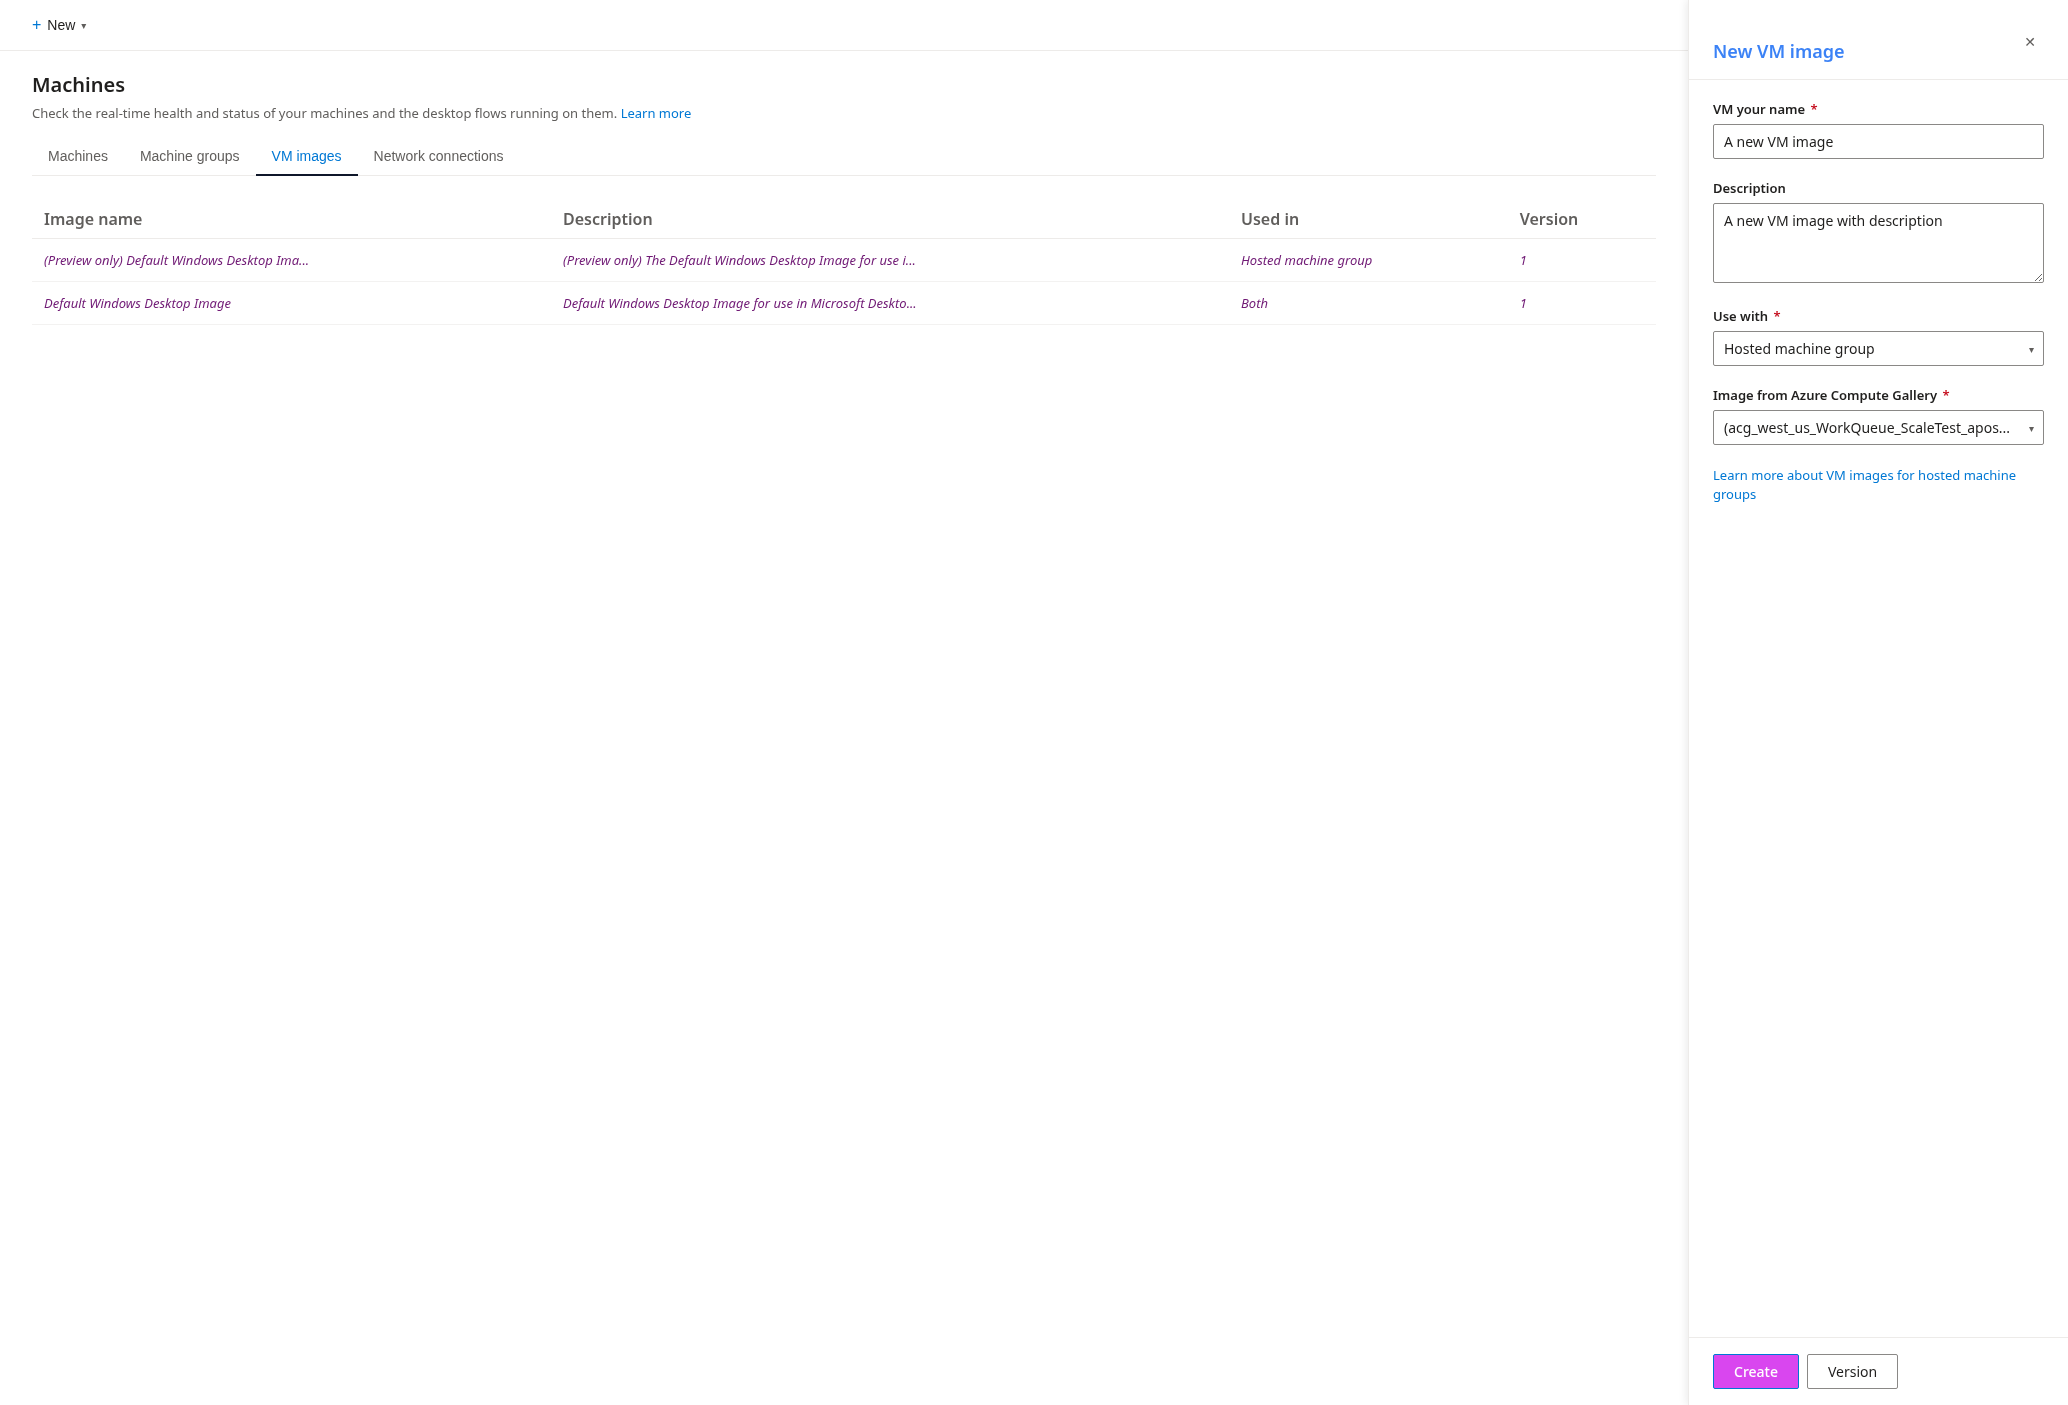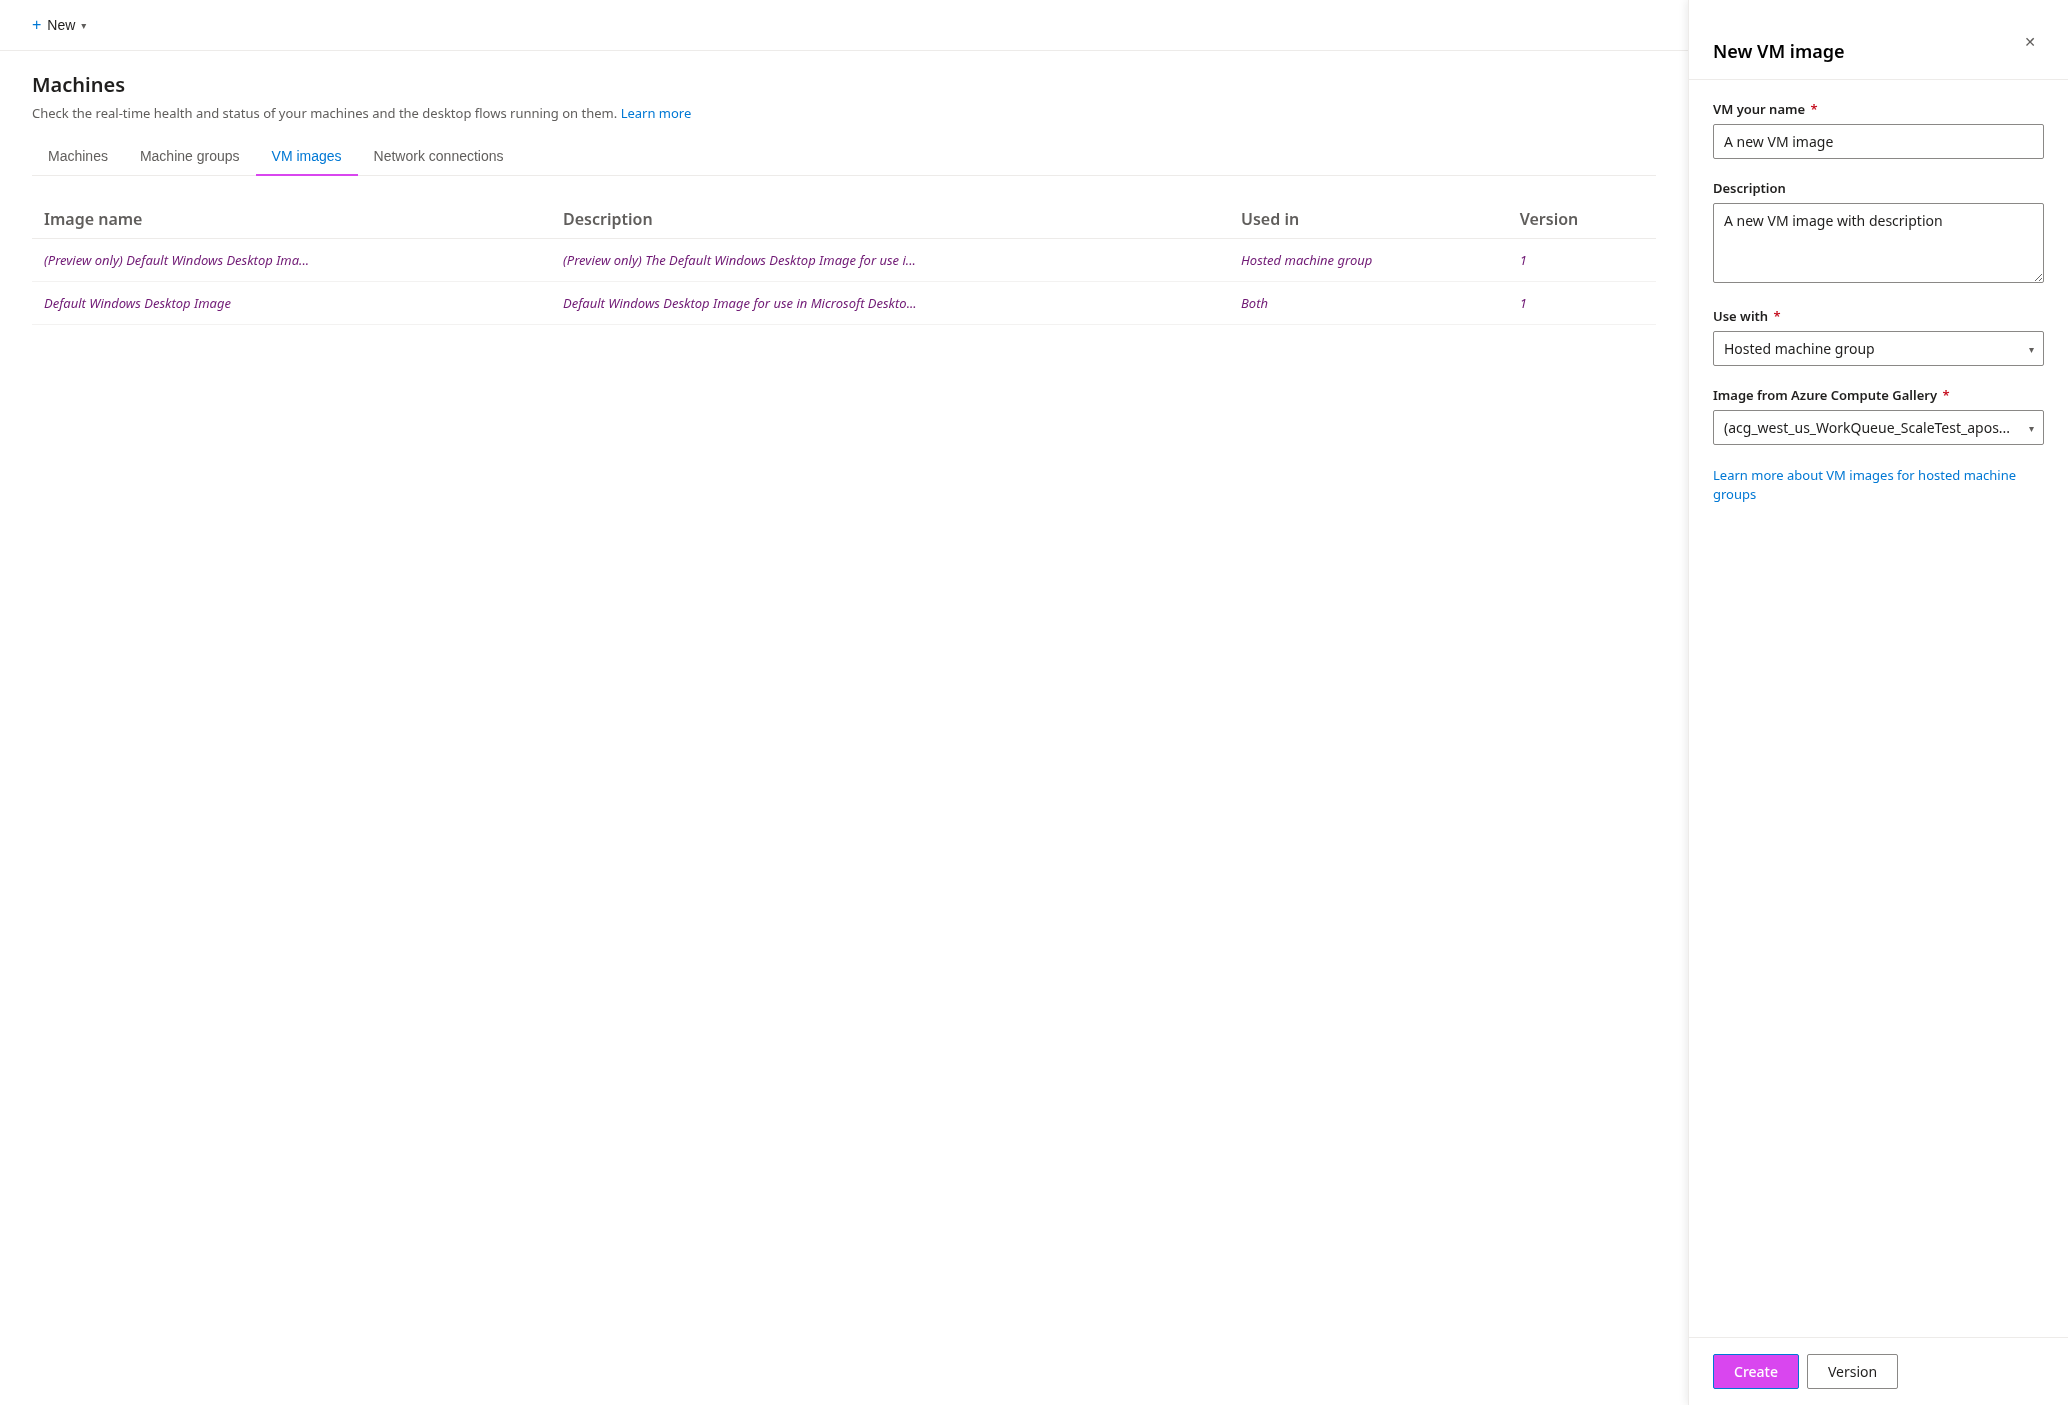--- a/index.html
+++ b/index.html
@@ -97,21 +97,21 @@
       margin-bottom: -1px;
       background: none;
       border-top: none;
       border-left: none;
       border-right: none;
       white-space: nowrap;
     }
 
     .tab.active {
       color: #0078d4;
-      border-bottom: 2px solid #d946ef;
+      border-bottom: 2px solid #0f172a;
       font-weight: 500;
     }
 
     
     .table-area {
       padding: 24px 32px;
     }
 
     .data-table {
       width: 100%;
@@ -150,21 +150,21 @@
       display: flex;
       align-items: center;
       justify-content: space-between;
       padding: 20px 24px 16px 24px;
       border-bottom: 1px solid #edebe9;
     }
 
     .side-panel-title {
       font-size: 18px;
       font-weight: 600;
-      color: #000000;
+      color: #3b82f6;
       margin-top: 19px;
     }
 
     .close-button {
       background: none;
       border: none;
       cursor: pointer;
       font-size: 14px;
       color: #605e5c;
       padding: 4px;

